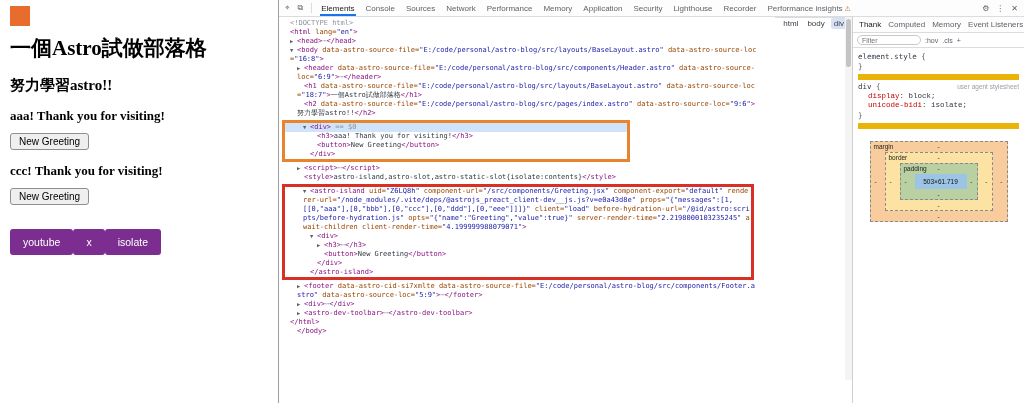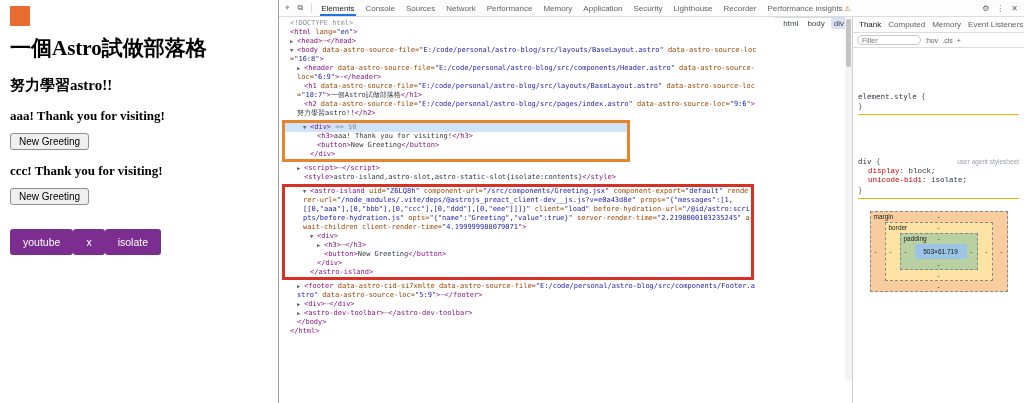--- a/index.html
+++ b/index.html
@@ -65,21 +65,21 @@
   .sp-tab { cursor:pointer; white-space:nowrap; }
   .sp-tab-sel { color:#202124; }
   .sp-toolbar { flex:none; height:15px; display:flex; align-items:center; gap:4px; padding:0 4px;
                 border-bottom:1px solid #dadce0; font-size:7px; color:#5f6368; }
   .sp-filter { width:64px; height:10px; font-size:7px; border:1px solid #c8c8c8; border-radius:5px;
                padding:0 4px; color:#202124; font-family:"Liberation Sans", sans-serif; }
   .sp-toggles { display:flex; gap:4px; }
   .sp-toggle { cursor:pointer; }
   .sp-content { flex:1; overflow:hidden; padding:2px 5px; font-family:"DejaVu Sans Mono", monospace;
                 font-size:7.5px; line-height:9.5px; color:#303942; }
-  .rule { border-bottom:1px solid #eab308; padding:2px 0 3px 0;margin-top:40px; }
+  .rule { border-bottom:6px solid #eab308; padding:2px 0 3px 0; }
   .rule-head { display:flex; justify-content:space-between; align-items:baseline; }
   .sel-name { color:#303942; }
   .brace { color:#5f6368; }
   .origin { color:#9aa0a6; font-family:"Liberation Sans", sans-serif; font-size:6.5px; }
   .prop { padding-left:10px;font-family:Liberation Mono, monospace; }
   .prop-name { color:#c80000; }
   .prop-name::after { content:": "; color:#303942; }
   .prop-val { color:#303942; }
   .prop-val::after { content:";"; }
 
@@ -179,22 +179,22 @@
               <div class="tree-line" style="padding-left: 25px;"><span class="arrow">▼</span><span class="tok-t">&lt;div&gt;</span></div>
               <div class="tree-line" style="padding-left: 32px;"><span class="arrow">▶</span><span class="tok-t">&lt;h3&gt;</span><span class="tok-g">⋯</span><span class="tok-t">&lt;/h3&gt;</span></div>
               <div class="tree-line" style="padding-left: 32px;"><span class="arrow">&nbsp;</span><span class="tok-t">&lt;button&gt;</span><span class="tok-x">New Greeting</span><span class="tok-t">&lt;/button&gt;</span></div>
               <div class="tree-line" style="padding-left: 25px;"><span class="arrow">&nbsp;</span><span class="tok-t">&lt;/div&gt;</span></div>
               <div class="tree-line" style="padding-left: 18px;"><span class="arrow">&nbsp;</span><span class="tok-t">&lt;/astro-island&gt;</span></div>
             </div>
             <div>
               <div class="tree-line" style="padding-left: 18px;"><span class="arrow">▶</span><span class="tok-t">&lt;footer</span><span class="tok-a"> data-astro-cid-si7xmlte</span><span class="tok-a"> data-astro-source-file=</span><span class="tok-v">"E:/code/personal/astro-blog/src/components/Footer.astro"</span><span class="tok-a"> data-astro-source-loc=</span><span class="tok-v">"5:9"</span><span class="tok-t">&gt;</span><span class="tok-g">⋯</span><span class="tok-t">&lt;/footer&gt;</span></div>
               <div class="tree-line" style="padding-left: 18px;"><span class="arrow">▶</span><span class="tok-t">&lt;div&gt;</span><span class="tok-g">⋯</span><span class="tok-t">&lt;/div&gt;</span></div>
               <div class="tree-line" style="padding-left: 18px;"><span class="arrow">▶</span><span class="tok-t">&lt;astro-dev-toolbar&gt;</span><span class="tok-g">⋯</span><span class="tok-t">&lt;/astro-dev-toolbar&gt;</span></div>
+              <div class="tree-line" style="padding-left: 4px;"><span class="arrow">&nbsp;</span><span class="tok-t">&lt;/html&gt;</span></div>
               <div class="tree-line" style="padding-left: 11px;"><span class="arrow">&nbsp;</span><span class="tok-t">&lt;/body&gt;</span></div>
-              <div class="tree-line" style="padding-left: 4px;"><span class="arrow">&nbsp;</span><span class="tok-t">&lt;/html&gt;</span></div>
             </div>
           </div>
         <div class="h-sb">
           <div class="h-thumb"></div>
         </div>
         <footer class="crumbs" id="crumbs">
             <span class="crumb">html</span>
             <span class="crumb">body</span>
             <span class="crumb crumb-sel">div</span>
           </footer>

